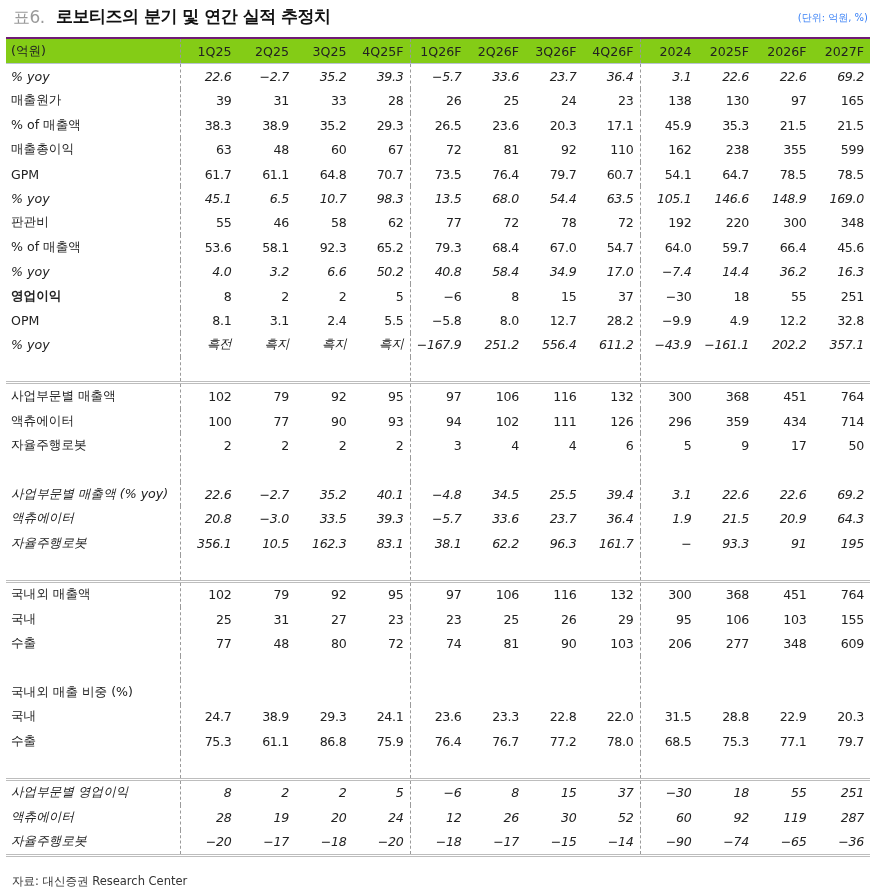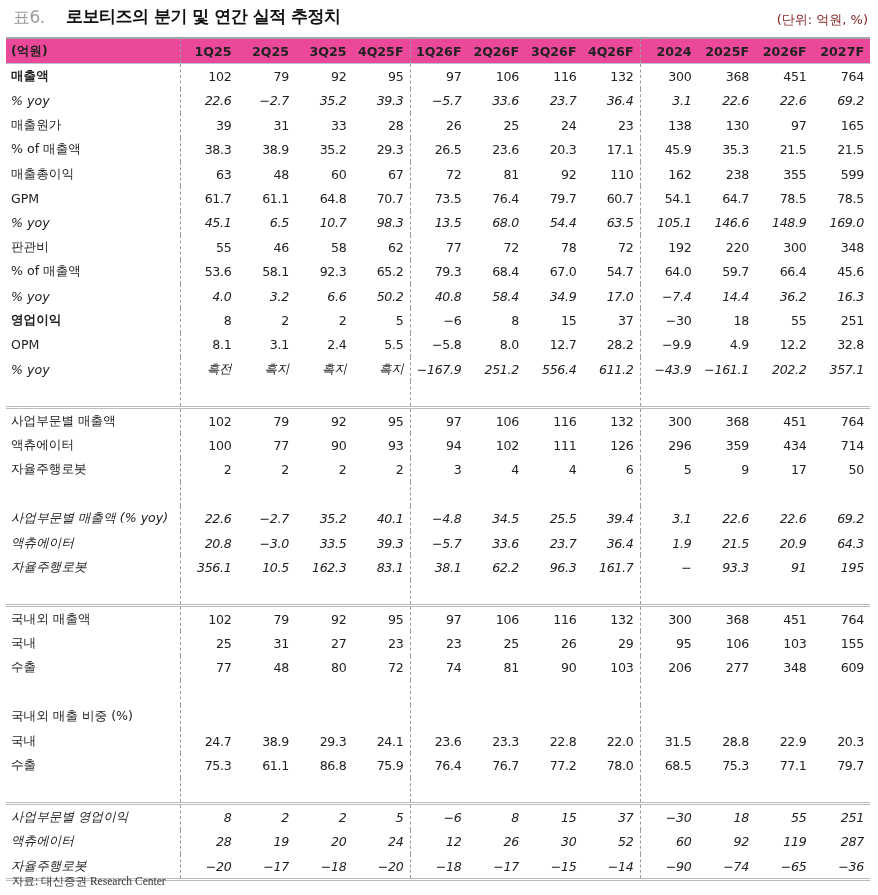--- a/index.html
+++ b/index.html
@@ -1,38 +1,38 @@
 <!DOCTYPE html>
 <html><head>
 <meta charset="utf-8">
 <style>
   html, body { margin:0; padding:0; background:#ffffff; }
   body { width:878px; height:895px; position:relative; overflow:hidden;
          font-family:"DejaVu Sans","Liberation Sans",sans-serif; color:#222; }
   .title-row { position:absolute; left:0; top:0; width:878px; height:25px; }
   .title-prefix { position:absolute; left:13px; top:6px; font-size:17px; color:#9a9a9a; letter-spacing:-0.5px; }
-  .title-text { position:absolute; left:66px; top:5px; font-size:17px; font-weight:bold; color:#111; letter-spacing:-0.5px; }
-  .unit { position:absolute; right:10px; top:11px; font-size:13px; color:#7f1d1d; }
+  .title-text { position:absolute; left:56px; top:5px; font-size:17px; font-weight:bold; color:#111; letter-spacing:-0.5px; }
+  .unit { position:absolute; right:10px; top:11px; font-size:10px; color:#3b82f6; }
 
   table.data { position:absolute; left:6px; top:37px; width:864px; border-collapse:collapse; table-layout:fixed; font-size:12.6px; }
   table.data col.c-label { width:174px; }
   table.data col.c-num { width:57.5px; }
   table.data td, table.data th { height:24.4px; padding:0 6px 0 5px; white-space:nowrap; overflow:visible; }
-  table.data th { font-weight:bold; text-align:right; background:#ec4899; color:#222; border-top:2px solid #a3a3a3; border-bottom:1px solid #b9c4d2; }
+  table.data th { font-weight:normal; text-align:right; background:#84cc16; color:#222; border-top:2px solid #701a75; border-bottom:1px solid #b9c4d2; }
   table.data th.lbl { text-align:left; }
   td.lbl { text-align:left; color:#222; }
   td.num { text-align:right; color:#222; letter-spacing:-0.3px; }
   tr.bold td.lbl { font-weight:bold; }
   tr.bold td.num { font-weight:normal; }
   tr.italic td { font-style:italic; }
   .dsep { border-right:1px dashed #9a9a9a; }
   tr.sec-top td { border-top:3px double #bdbdbd; }
   tr.last td { border-bottom:3px double #bdbdbd; }
   tr.blank td { height:24.4px; }
-  .source { position:absolute; left:12px; top:874px; font-size:11.5px; color:#333;font-family:Liberation Serif, serif; }
+  .source { position:absolute; left:12px; top:874px; font-size:11.5px; color:#333; }
 </style>
 </head>
 <body>
 
 <div class="title-row">
   <span class="title-prefix">표6.</span>
   <span class="title-text">로보티즈의 분기 및 연간 실적 추정치</span>
   <span class="unit">(단위: 억원, %)</span>
 </div>
 
@@ -63,35 +63,20 @@
       <th>2Q26F</th>
       <th>3Q26F</th>
       <th class="dsep">4Q26F</th>
       <th>2024</th>
       <th>2025F</th>
       <th>2026F</th>
       <th>2027F</th>
     </tr>
   </thead>
   <tbody id="table-body">
-      <tr class="bold">
-        <td class="lbl dsep">매출액</td>
-        <td class="num">102</td>
-        <td class="num">79</td>
-        <td class="num">92</td>
-        <td class="num dsep">95</td>
-        <td class="num">97</td>
-        <td class="num">106</td>
-        <td class="num">116</td>
-        <td class="num dsep">132</td>
-        <td class="num">300</td>
-        <td class="num">368</td>
-        <td class="num">451</td>
-        <td class="num">764</td>
-      </tr>
       <tr class="italic">
         <td class="lbl dsep">% yoy</td>
         <td class="num">22.6</td>
         <td class="num">−2.7</td>
         <td class="num">35.2</td>
         <td class="num dsep">39.3</td>
         <td class="num">−5.7</td>
         <td class="num">33.6</td>
         <td class="num">23.7</td>
         <td class="num dsep">36.4</td>

